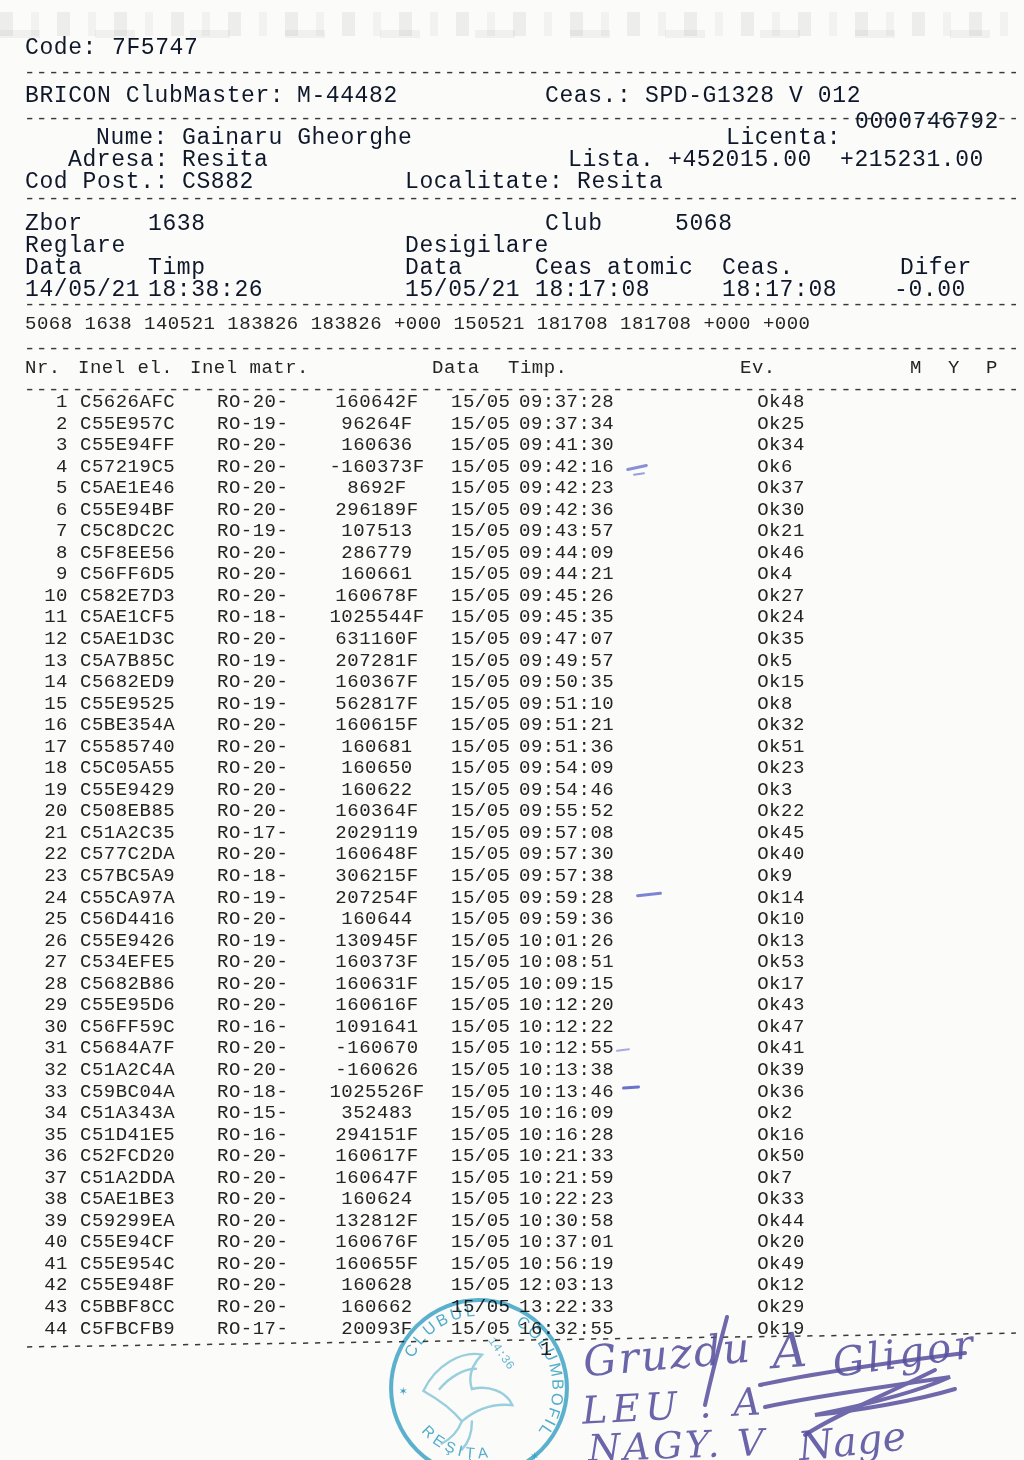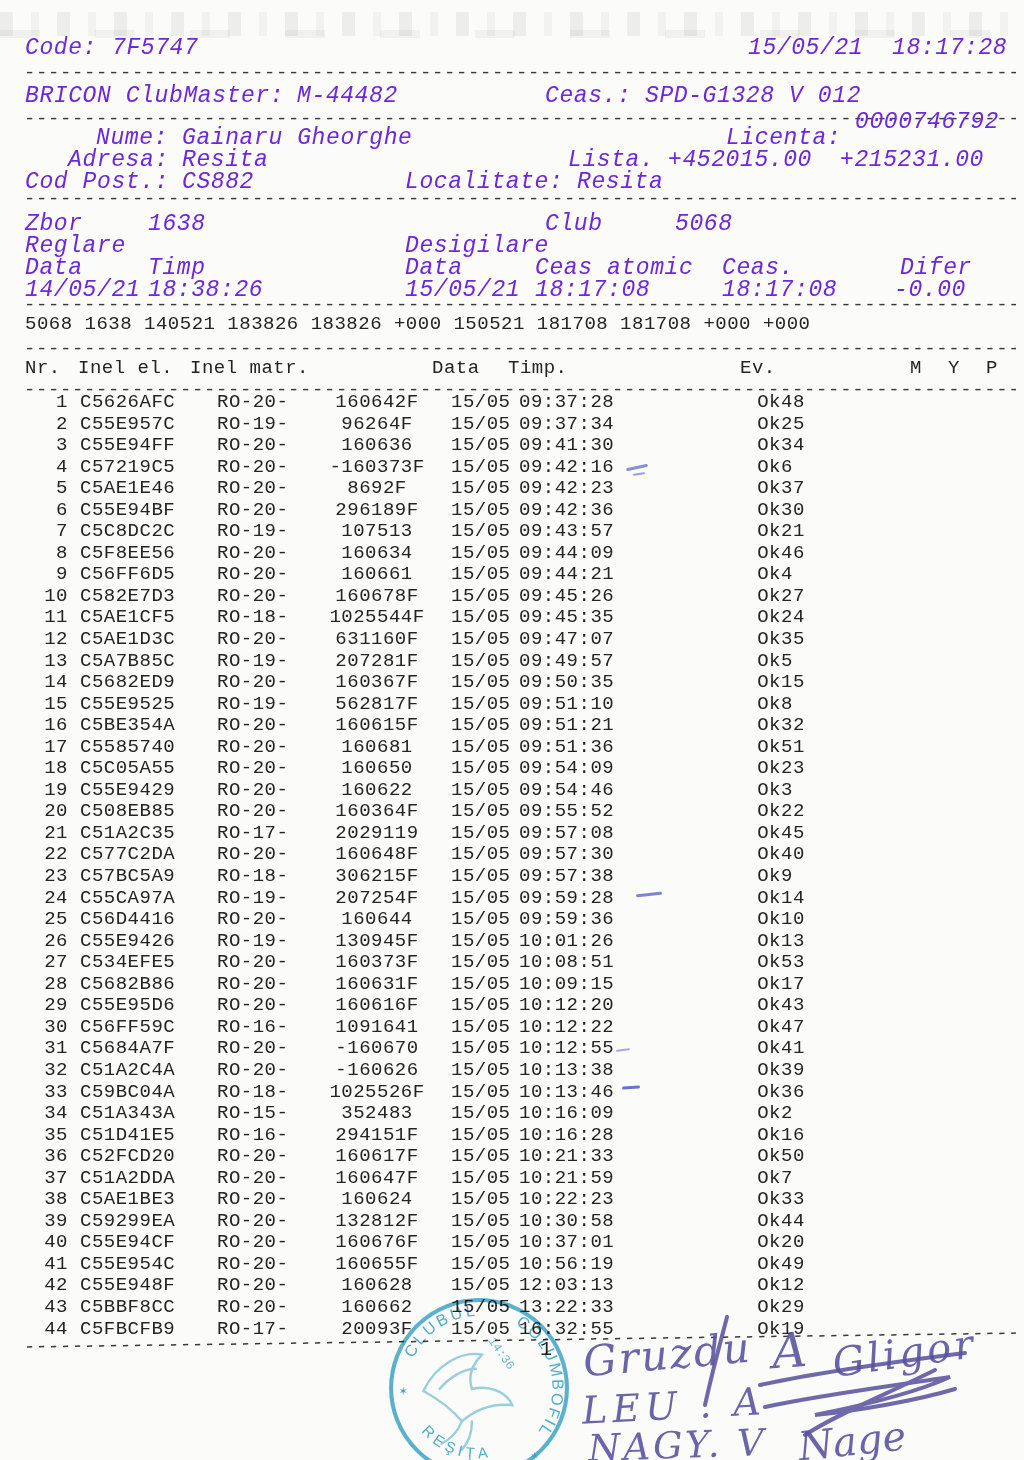--- a/index.html
+++ b/index.html
@@ -1,21 +1,21 @@
 <!DOCTYPE html>
 <html><head>
 <meta charset="utf-8">
 <style>
   html,body{margin:0;padding:0;}
   body{width:1024px;height:1460px;overflow:hidden;background:#f7f6f3;}
   .page{position:relative;width:1024px;height:1460px;background:#fbfbf9;
         font-family:"Liberation Mono","DejaVu Sans Mono",monospace;color:#262626;}
   
   .t{position:absolute;white-space:pre;}
-  .big{font-size:23px;letter-spacing:0.6px;line-height:24px;color:#6d28d9;font-style:italic;}
+  .big{font-size:23px;letter-spacing:0.6px;line-height:24px;color:#0f172a;}
   .small{font-size:19px;letter-spacing:0.5px;line-height:21px;color:#242424;}
   .sep{position:absolute;left:24px;width:992px;height:20px;overflow:hidden;
        font-size:19px;letter-spacing:0.6px;white-space:nowrap;color:#3a3a3a;}
   
   .noise-band{position:absolute;left:0;top:12px;width:1024px;height:24px;opacity:.5;
       background:repeating-linear-gradient(90deg, rgba(125,124,118,.22) 0 13px, transparent 13px 31px, rgba(125,124,118,.14) 31px 39px, transparent 39px 57px);}
   .noise-band2{position:absolute;left:0;top:30px;width:1024px;height:8px;opacity:.25;
       background:repeating-linear-gradient(90deg, rgba(110,110,105,.3) 0 40px, transparent 40px 95px);}
   
   .rows{position:absolute;left:22px;top:392px;width:860px;}
@@ -42,21 +42,20 @@
 </head>
 <body>
 
 <div class="page">
 
   <div class="noise-band"></div>
   <div class="noise-band2"></div>
 
   <span class="t big" style="left:25px;top:36px">Code:</span>
   <span class="t big" style="left:112px;top:36px">7F5747</span>
-  <span class="t big" style="left:748px;top:36px">15/05/21  18:17:28</span>
 
   <div class="sep" style="top:62px">---------------------------------------------------------------------------------------</div>
 
   <span class="t big" style="left:25px;top:84px">BRICON ClubMaster:</span>
   <span class="t big" style="left:297px;top:84px">M-44482</span>
   <span class="t big" style="left:545px;top:84px">Ceas.:</span>
   <span class="t big" style="left:645px;top:84px">SPD-G1328 V 012</span>
 
   <div class="sep" style="top:108px">---------------------------------------------------------------------------------------</div>
 
@@ -186,21 +185,21 @@
         <span class="c-matr">107513</span>
         <span class="c-data">15/05</span>
         <span class="c-timp">09:43:57</span>
         <span class="c-ev">Ok</span>
         <span class="c-cnt">21</span>
       </div>
       <div class="trow">
         <span class="c-nr">8</span>
         <span class="c-inel">C5F8EE56</span>
         <span class="c-pref">RO-20-</span>
-        <span class="c-matr">160634</span>
+        <span class="c-matr">286779</span>
         <span class="c-data">15/05</span>
         <span class="c-timp">09:44:09</span>
         <span class="c-ev">Ok</span>
         <span class="c-cnt">46</span>
       </div>
       <div class="trow">
         <span class="c-nr">9</span>
         <span class="c-inel">C56FF6D5</span>
         <span class="c-pref">RO-20-</span>
         <span class="c-matr">160661</span>

